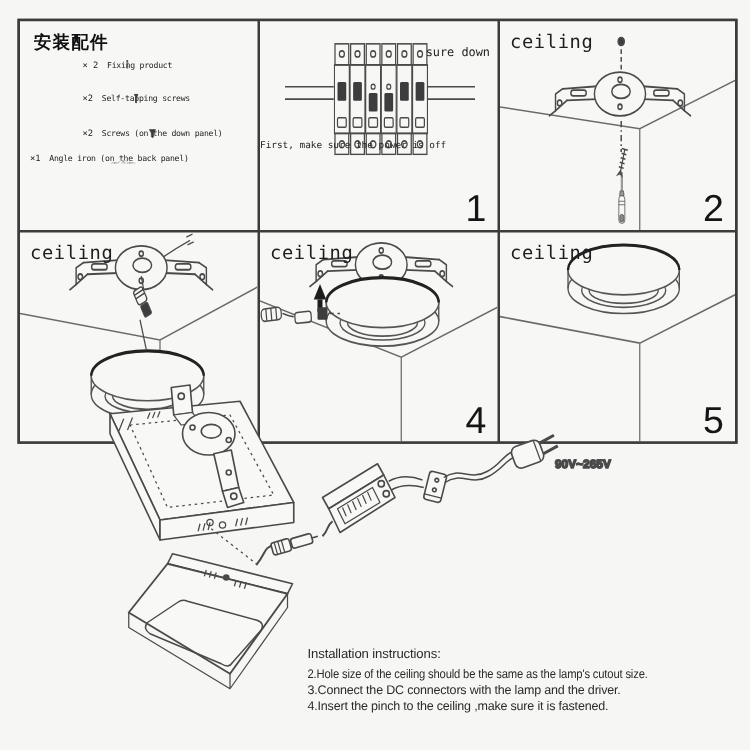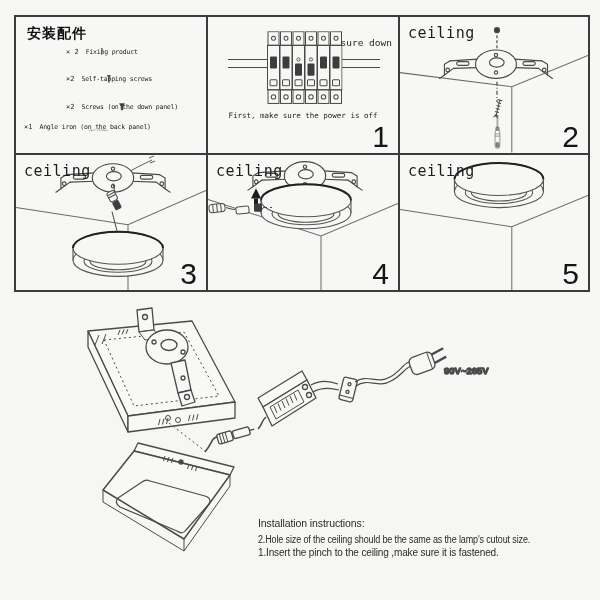--- a/index.html
+++ b/index.html
@@ -2,42 +2,42 @@
 <html><head>
 <meta charset="utf-8">
 <style>
   *{margin:0;padding:0;box-sizing:border-box}
   html,body{width:600px;height:600px}
   body{position:relative;overflow:hidden;background:#f6f6f4;color:#222;
        font-family:"DejaVu Sans Mono","Liberation Mono",monospace}
   .defs{position:absolute;width:0;height:0;overflow:hidden}
 
   
-  .grid{position:absolute;left:14px;top:15px;width:576px;height:277px;
+  .grid{position:absolute;left:14px;top:15px;width:576px;height:340px;
         display:grid;grid-template-columns:190px 190px 1fr;grid-template-rows:1fr 1fr;
         border:2px solid #3c3c3c;background:#3c3c3c;gap:2px}
   .cell{background:#f7f7f5;position:relative;overflow:hidden}
   .cell svg{position:absolute;inset:0;width:100%;height:100%}
   .ceil-label{position:absolute;left:8px;top:7px;font-size:15px;letter-spacing:.5px;color:#1e1e1e}
   .step-num{position:absolute;right:9px;bottom:1px;font-family:"Liberation Sans",sans-serif;
             font-size:30px;color:#151515;line-height:1}
   .shutdown{position:absolute;right:6px;top:20px;font-size:9.5px;color:#1e1e1e}
-  .caption{position:absolute;left:0;right:0;top:94px;text-align:center;font-size:7.5px;color:#1e1e1e}
+  .caption{position:absolute;left:0;right:0;top:94px;text-align:left;font-size:7.5px;color:#1e1e1e}
 
   
   .acc-title{position:absolute;left:11px;top:8px;font-family:"DejaVu Sans",sans-serif;
              font-weight:bold;font-size:14px;letter-spacing:1px;color:#111}
   .acc-row{position:absolute;display:flex;align-items:center;gap:7px}
   .acc-row .qty{font-size:7px;color:#222;white-space:nowrap}
   .acc-row .lbl{font-size:6.5px;letter-spacing:-.2px;color:#222;white-space:nowrap}
   .acc-ic{flex:0 0 auto;display:block}
 
   
   .diagram{position:absolute;left:0;top:290px;width:600px;height:310px}
-  .instructions{position:absolute;left:258px;top:517px;width:340px;
+  .instructions{position:absolute;left:246px;top:517px;width:340px;
                 font-family:"Liberation Sans",sans-serif;color:#2b2b2b}
   .instructions .ins-title{font-size:10.5px;margin-bottom:4px;letter-spacing:-.1px}
   .instructions .ins-line{font-size:10px;line-height:13px;letter-spacing:-.15px;white-space:nowrap}
   .instructions .condensed{transform:scaleX(.9);transform-origin:left center}
   .voltage{font-family:"Liberation Sans",sans-serif;font-size:9.5px;font-weight:bold;fill:#3c3c3c}
 </style>
 </head>
 <body>
 
 <svg class="defs" aria-hidden="true">
@@ -332,15 +332,16 @@
         <path d="M7,-9 L7,9" stroke-width="1"></path>
         <path d="M11,-5 L24,-7 M11,4 L24,2" stroke-width="2.4"></path>
       </g>
       <text class="voltage" x="444" y="84">90V~265V</text>
     </g>
   </svg>
 
   <div class="instructions">
     <div class="ins-title">Installation instructions:</div>
     <div class="ins-line condensed">2.Hole size of the ceiling should be the same as the lamp's cutout size.</div>
-    <div class="ins-line">1.Insert the pinch to the ceiling ,make sure it is fastened.</div>
+    <div class="ins-line">3.Connect the DC connectors with the lamp and the driver.</div>
+    <div class="ins-line">4.Insert the pinch to the ceiling ,make sure it is fastened.</div>
   </div>
 </div>
 
 </body></html>

